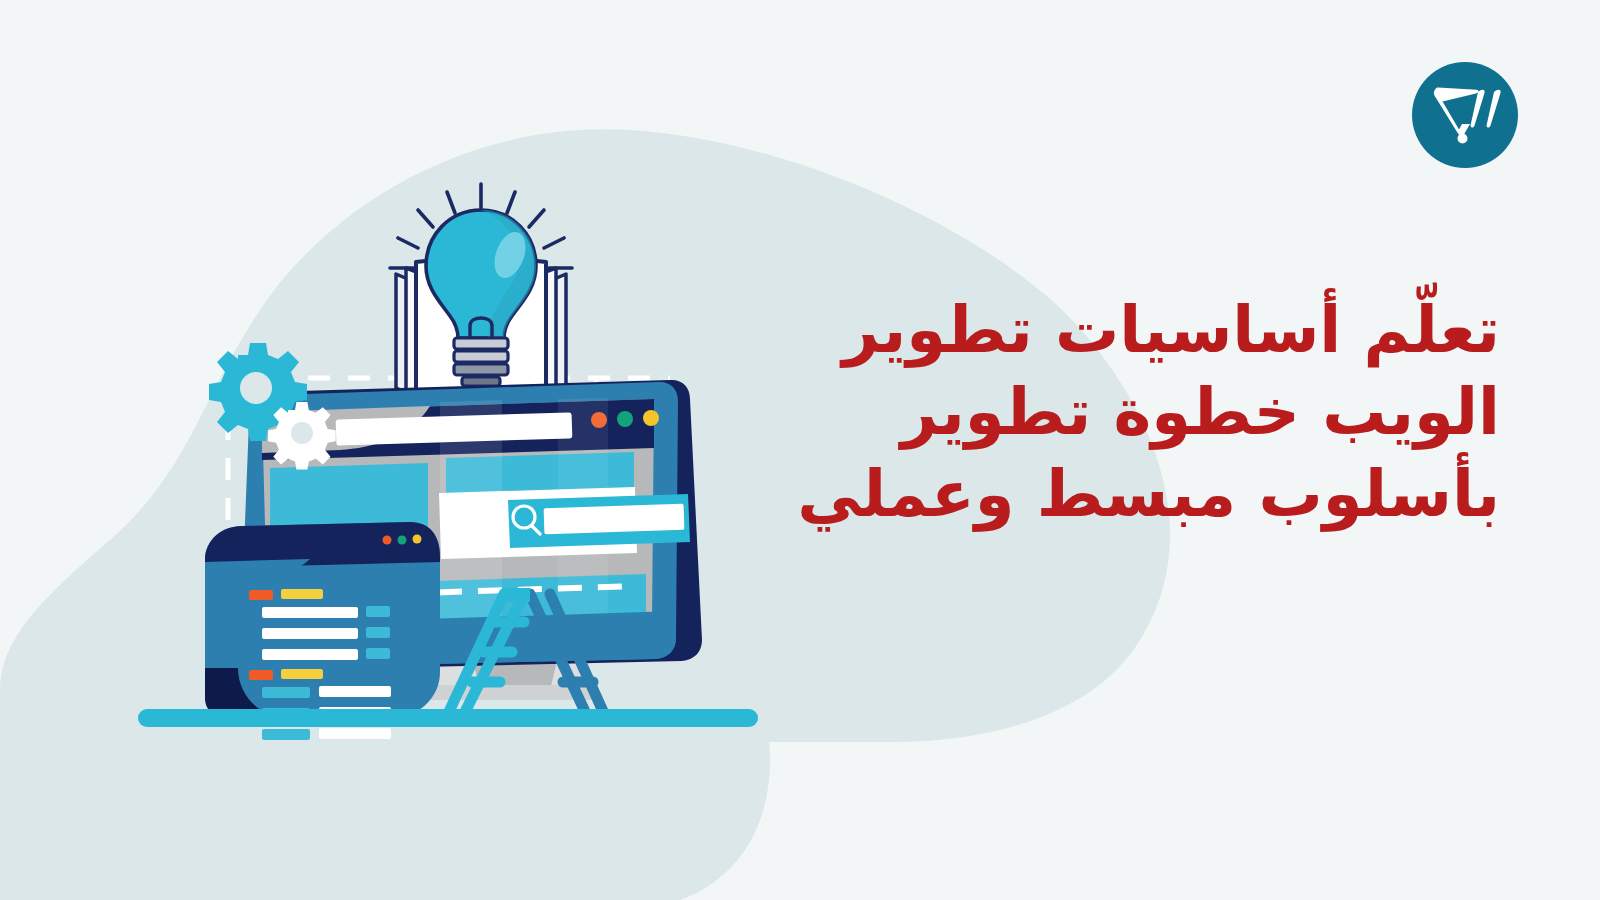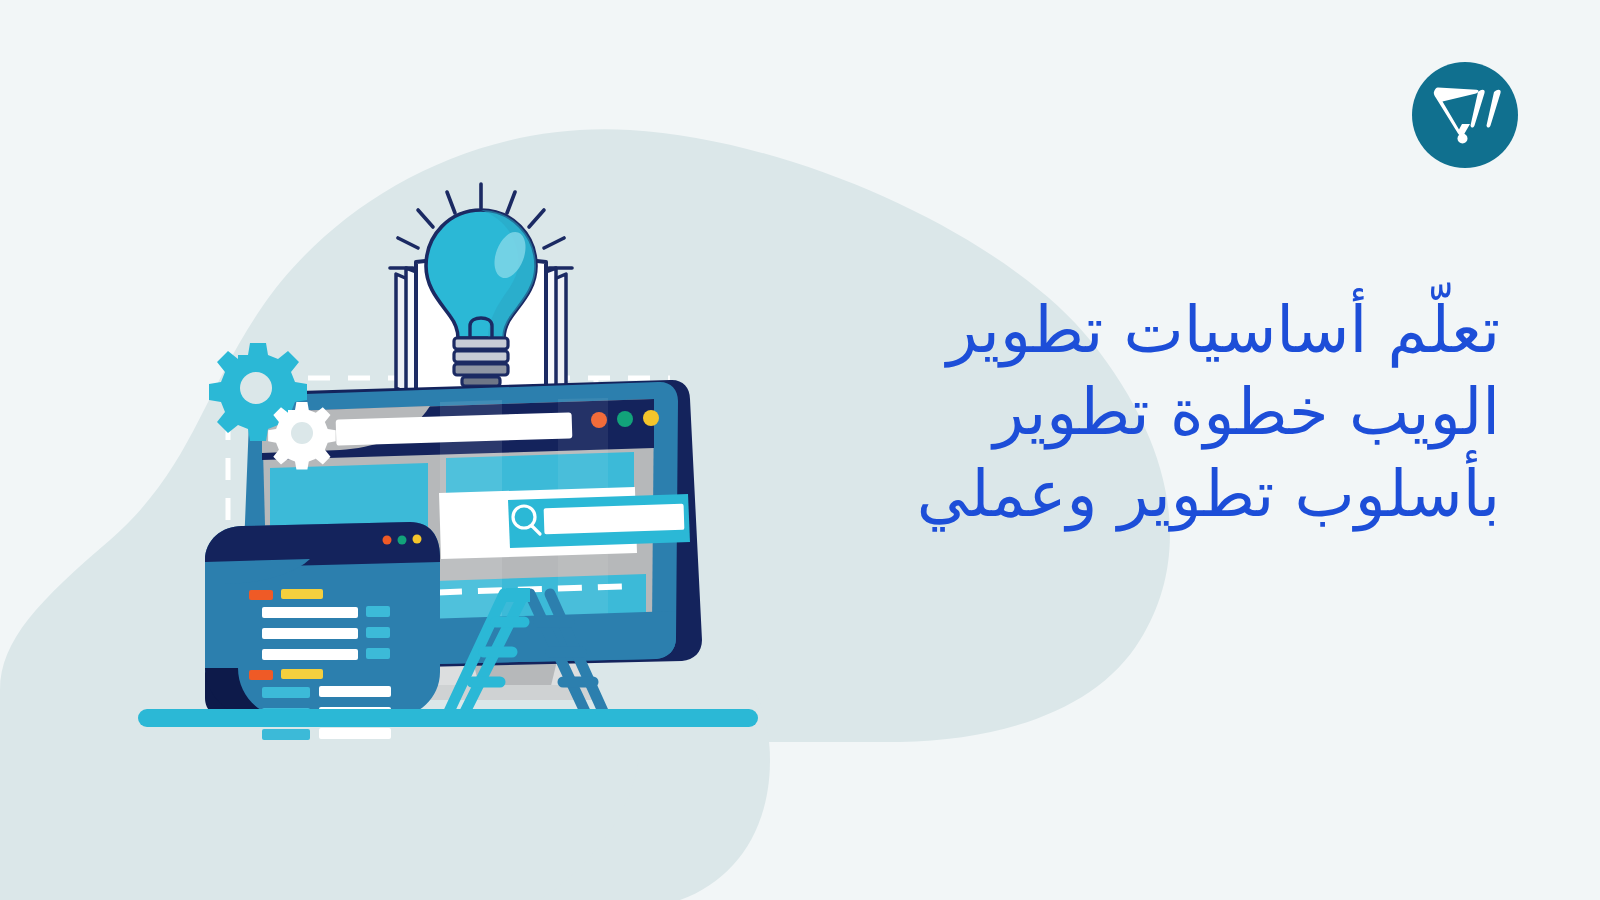--- a/index.html
+++ b/index.html
@@ -12,23 +12,23 @@
   }
   #stage{position:absolute;inset:0;width:1600px;height:900px;}
   #bg-layer{position:absolute;left:0;top:0;width:1600px;height:900px;}
   #illustration{position:absolute;left:110px;top:170px;width:720px;height:600px;}
   #logo{position:absolute;left:1412px;top:62px;width:106px;height:106px;}
   #headline{
     position:absolute;
     left:840px;top:290px;width:660px;
     text-align:right;
     direction:rtl;
-    color:#1d4ed8;
+    color:#b91c1c;
     font-size:64px;
-    font-weight:normal;
+    font-weight:bold;
     line-height:1.28;
     letter-spacing:-0.5px;
   }
   #headline .ln{display:block;white-space:nowrap;}
 </style>
 </head>
 <body>
 
 <div id="stage">
 
@@ -237,16 +237,16 @@
       </g>
       <path d="M396,418 L420,418 L420,432 L396,432 Z" fill="#2bb8d6"></path>
     </g>
 
     <rect x="28" y="539" width="620" height="18" rx="9" fill="#2bb8d6"></rect>
   </svg>
 
   <div id="headline">
     <span class="ln">تعلّم أساسيات تطوير</span>
     <span class="ln">الويب خطوة تطوير</span>
-    <span class="ln">بأسلوب تطوير وعملي</span>
+    <span class="ln">بأسلوب مبسط وعملي</span>
   </div>
 
 </div>
 
 </body></html>

